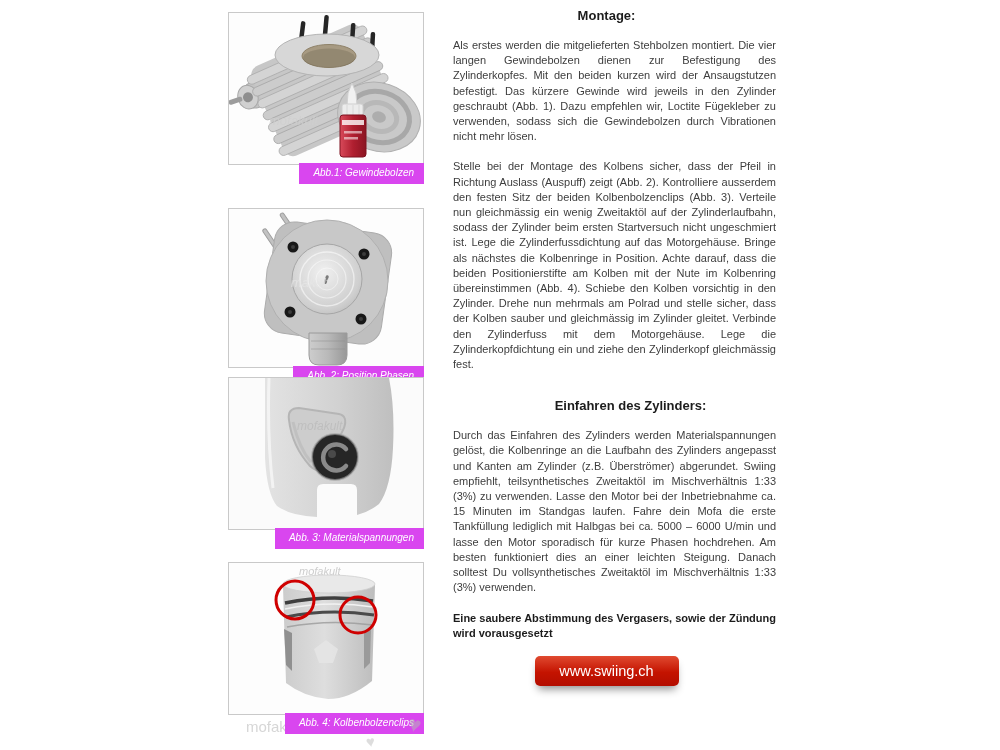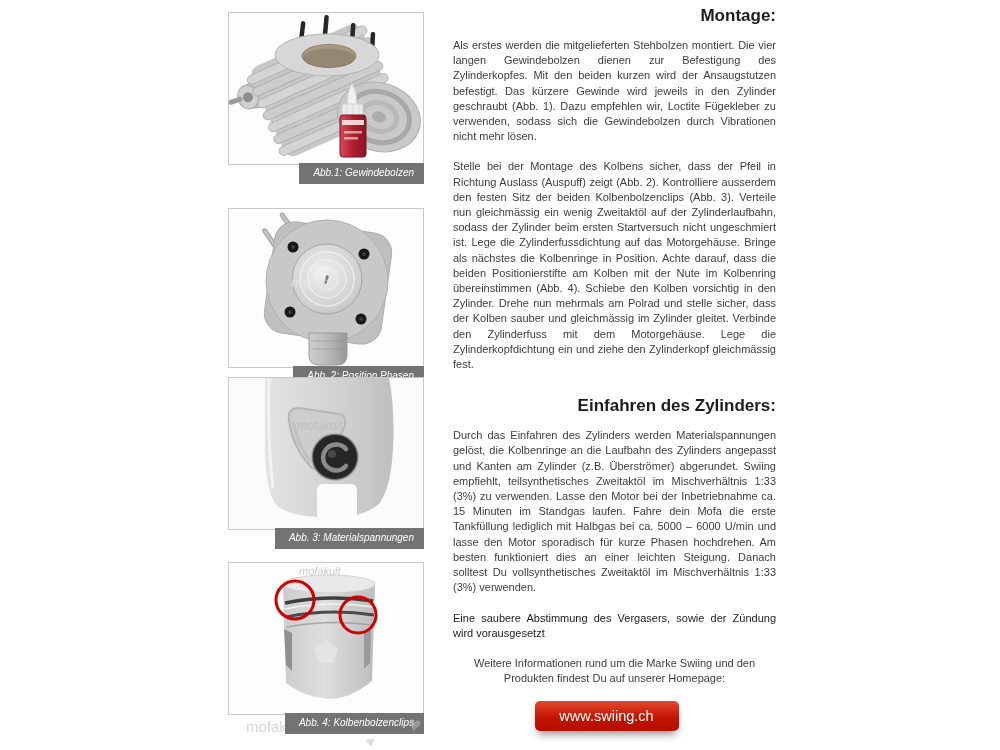--- a/index.html
+++ b/index.html
@@ -8,41 +8,41 @@
     background:#ffffff;
     font-family:"Liberation Sans", sans-serif;
     -webkit-font-smoothing:antialiased;
   }
   
   .figcol{position:absolute;left:228px;top:0;width:196px;}
   .figure{position:absolute;left:0;width:196px;display:flex;flex-direction:column;align-items:flex-end;}
   .photo{width:194px;border:1px solid #c9c9c9;background:#fdfdfd;overflow:hidden;}
   .photo svg{display:block;}
   .caption{
-    margin-top:-2px;background:#737373;color:#ffffff;
+    margin-top:-2px;background:#d946ef;color:#ffffff;
     font-style:italic;font-size:10px;line-height:12px;
     padding:4px 10px 5px 14px;white-space:nowrap;
   }
   #fig1{top:12px;}  #fig1 .photo{height:151px;}
   #fig2{top:208px;} #fig2 .photo{height:158px;}
   #fig3{top:377px;} #fig3 .photo{height:151px;}
   #fig4{top:562px;} #fig4 .photo{height:151px;}
 
   
   .content{
     position:absolute;left:437px;top:8px;width:339px;
     color:#3d3d3d;font-size:11px;line-height:15.2px;text-align:justify;
   }
   .content h1,.content h2{
-    font-size:17px;line-height:16px;color:#1c1c1c;font-weight:bold;
-    margin:0 0 14px 0;text-align:right;
+    font-size:13px;line-height:16px;color:#1c1c1c;font-weight:bold;
+    margin:0 0 14px 0;text-align:center;
   }
   .content h2{margin-top:26px;padding-left:48px;}
   .content p{margin:0 0 15px 16px;}
-  .bold-note{font-weight:normal;color:#1c1c1c;}
+  .bold-note{font-weight:bold;color:#1c1c1c;}
   .center-note{text-align:center;}
   .btn{
     display:block;margin:0 auto;width:144px;height:30px;
     border:none;border-radius:5px;cursor:pointer;
     background:linear-gradient(#e04a30,#c41300 55%,#b30d00);
     box-shadow:0 6px 8px -3px rgba(0,0,0,.45);
     color:#ffffff;font-size:14.5px;font-family:"Liberation Sans",sans-serif;
     line-height:30px;text-align:center;padding:0;
   }
   
@@ -236,19 +236,18 @@
 
 </div>
 
 <div class="content">
   <h1>Montage:</h1>
   <p>Als erstes werden die mitgelieferten Stehbolzen montiert. Die vier langen Gewindebolzen dienen zur Befestigung des Zylinderkopfes. Mit den beiden kurzen wird der Ansaugstutzen befestigt. Das kürzere Gewinde wird jeweils in den Zylinder geschraubt (Abb. 1). Dazu empfehlen wir, Loctite Fügekleber zu verwenden, sodass sich die Gewindebolzen durch Vibrationen nicht mehr lösen.</p>
   <p>Stelle bei der Montage des Kolbens sicher, dass der Pfeil in Richtung Auslass (Auspuff) zeigt (Abb. 2). Kontrolliere ausserdem den festen Sitz der beiden Kolbenbolzenclips (Abb. 3). Verteile nun gleichmässig ein wenig Zweitaktöl auf der Zylinderlaufbahn, sodass der Zylinder beim ersten Startversuch nicht ungeschmiert ist. Lege die Zylinderfussdichtung auf das Motorgehäuse. Bringe als nächstes die Kolbenringe in Position. Achte darauf, dass die beiden Positionierstifte am Kolben mit der Nute im Kolbenring übereinstimmen (Abb. 4). Schiebe den Kolben vorsichtig in den Zylinder. Drehe nun mehrmals am Polrad und stelle sicher, dass der Kolben sauber und gleichmässig im Zylinder gleitet. Verbinde den Zylinderfuss mit dem Motorgehäuse. Lege die Zylinderkopfdichtung ein und ziehe den Zylinderkopf gleichmässig fest.</p>
   <h2>Einfahren des Zylinders:</h2>
   <p>Durch das Einfahren des Zylinders werden Materialspannungen gelöst, die Kolbenringe an die Laufbahn des Zylinders angepasst und Kanten am Zylinder (z.B. Überströmer) abgerundet. Swiing empfiehlt, teilsynthetisches Zweitaktöl im Mischverhältnis 1:33 (3%) zu verwenden. Lasse den Motor bei der Inbetriebnahme ca. 15 Minuten im Standgas laufen. Fahre dein Mofa die erste Tankfüllung lediglich mit Halbgas bei ca. 5000 – 6000 U/min und lasse den Motor sporadisch für kurze Phasen hochdrehen. Am besten funktioniert dies an einer leichten Steigung. Danach solltest Du vollsynthetisches Zweitaktöl im Mischverhältnis 1:33 (3%) verwenden.</p>
   <p class="bold-note">Eine saubere Abstimmung des Vergasers, sowie der Zündung wird vorausgesetzt</p>
-  <p class="center-note">Weitere Informationen rund um die Marke Swiing und den Produkten findest Du auf unserer Homepage:</p>
   <button class="btn">www.swiing.ch</button>
 </div>
 
 <div class="wm wm-text">mofakult</div>
 <div class="wm wm-heart-1">♥</div>
 <div class="wm wm-heart-2">♥</div>
 
 </body></html>

